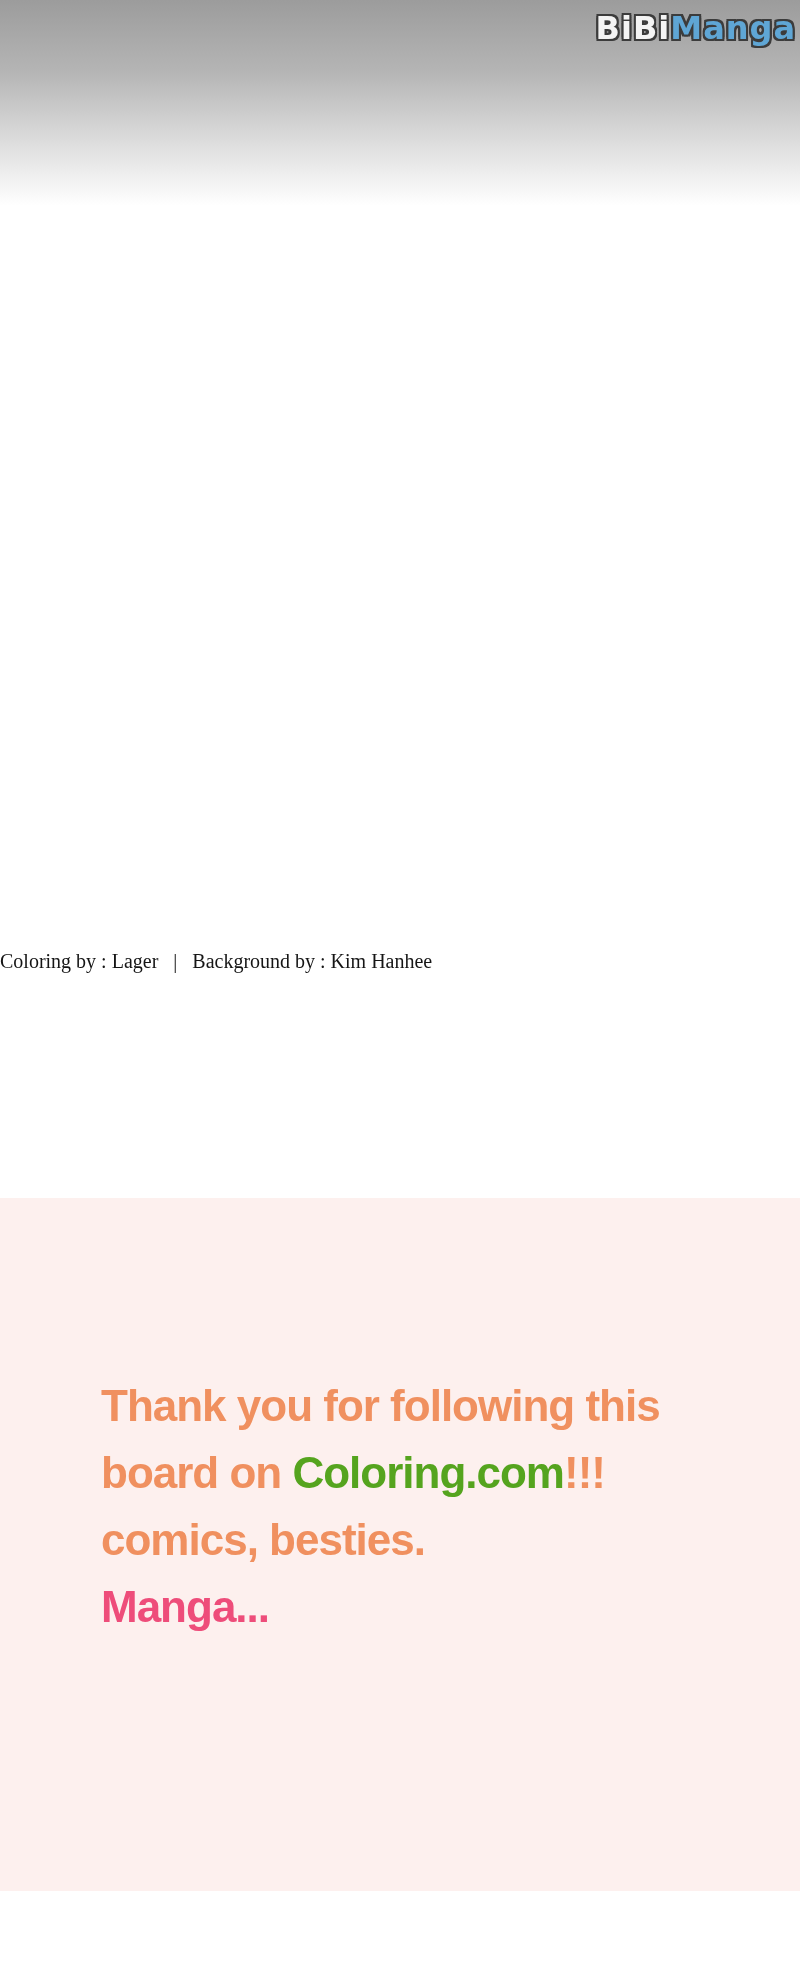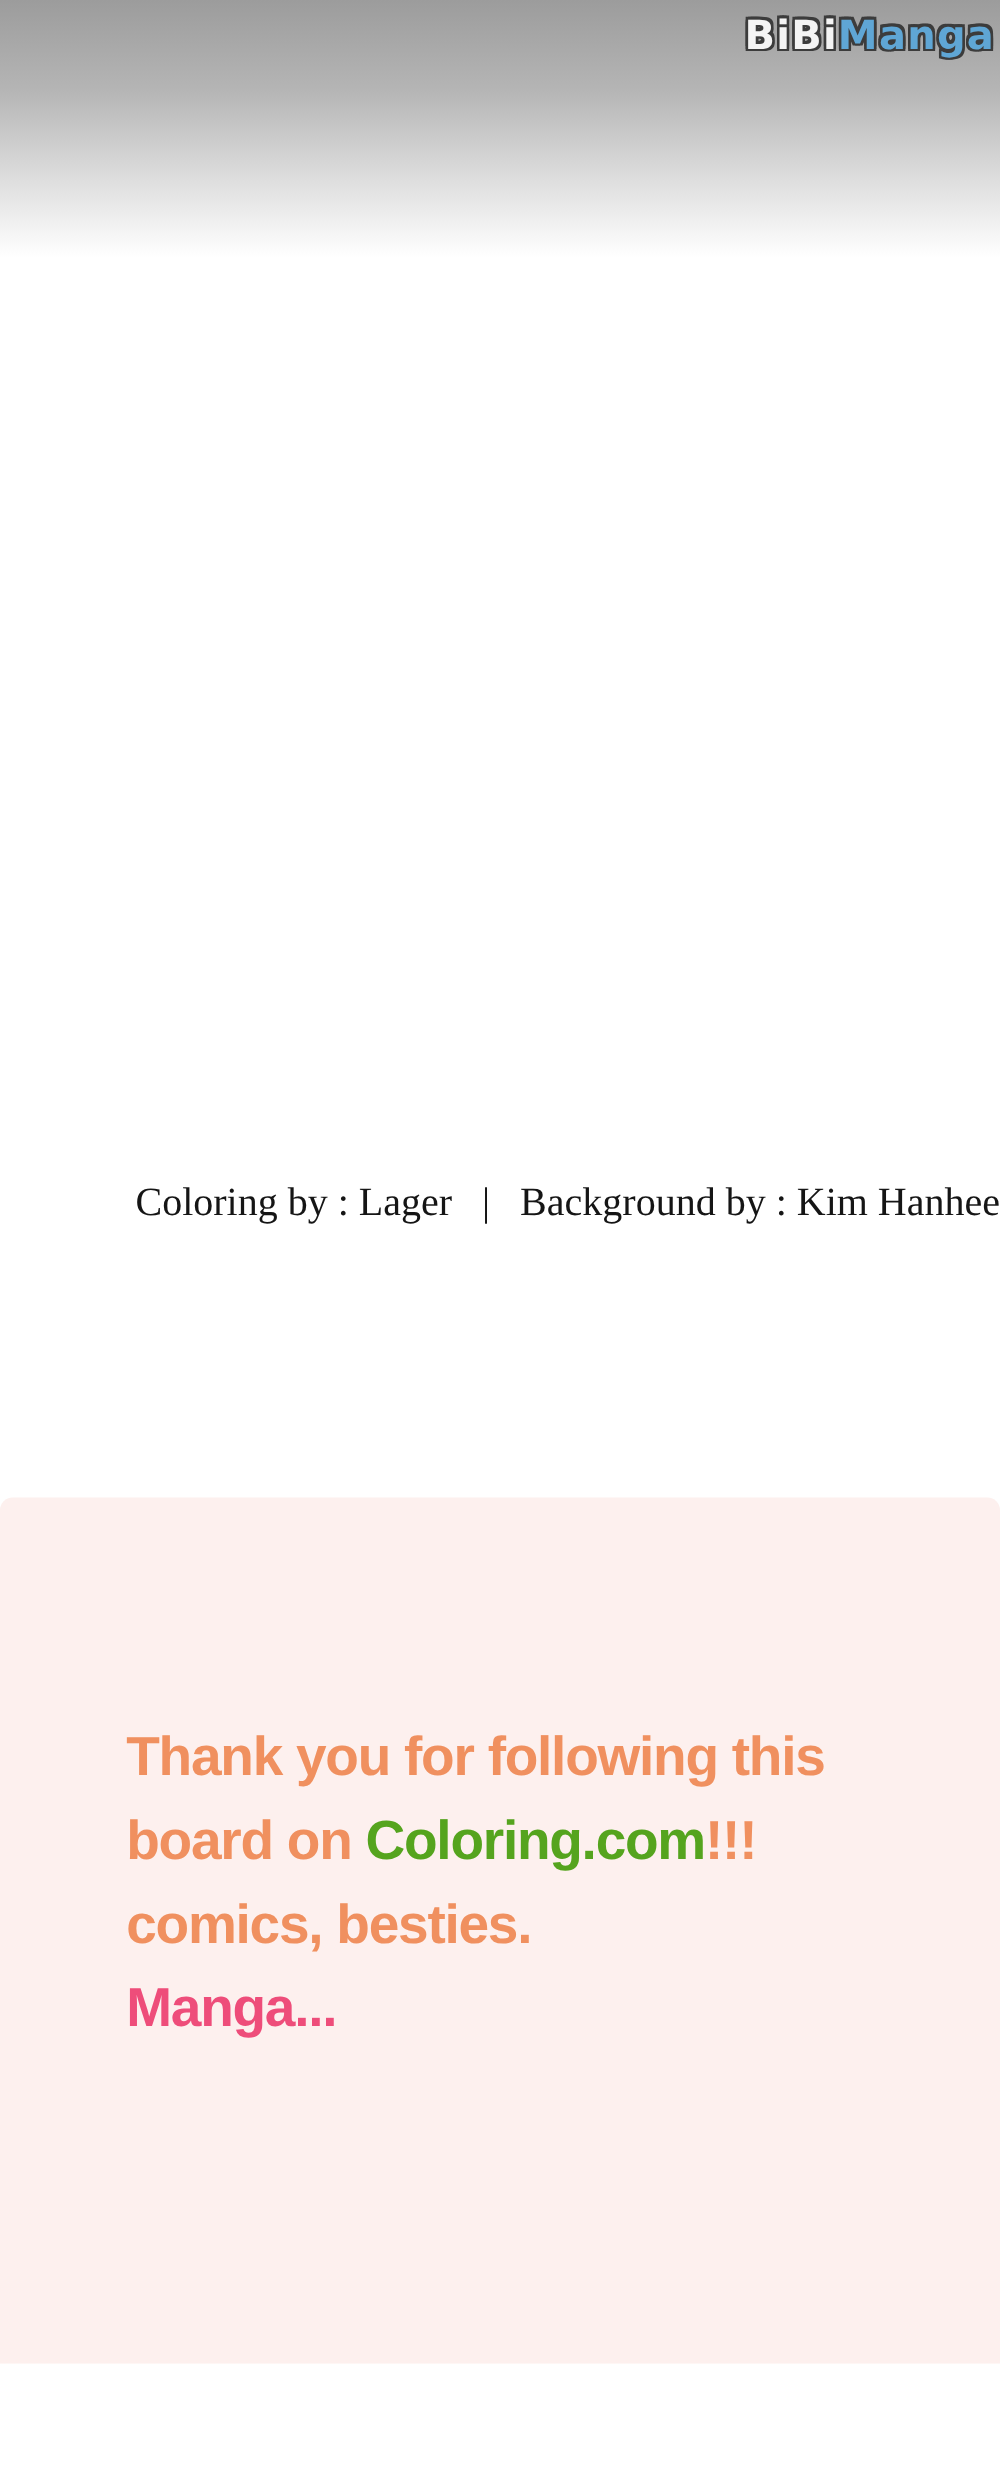--- a/index.html
+++ b/index.html
@@ -50,36 +50,35 @@
        0    2px 0 var(--logo_outline, #3c3c3c);
   }
   .logo .logo-bibi  { color: var(--logo_white, #f4f4f4); }
   .logo .logo-manga { color: var(--logo_blue, #5fa6d5); }
 
   
   .credits {
     position: absolute;
     top: 946px;
     left: 0; right: 0;
-    text-align: right;
+    text-align: left;
     font-family: "Liberation Serif", serif;
-    font-size: 32px;
+    font-size: 20px;
     line-height: 31px;
     color: var(--credits_text, #151515);
   }
   .credits-line { white-space: pre; }
 
   
   .footer {
     position: absolute;
     top: 1198px;
     left: 0; right: 0;
     height: 788px;
     background: var(--footer_bg, #fdf0ee);
-    border-radius: 10px;
   }
   .message {
     position: absolute;
     left: 101px;
     top: 174px;
     font-family: "Liberation Sans", sans-serif;
     font-weight: bold;
     font-size: 44px;
     letter-spacing: -1px;
     line-height: 67px;

